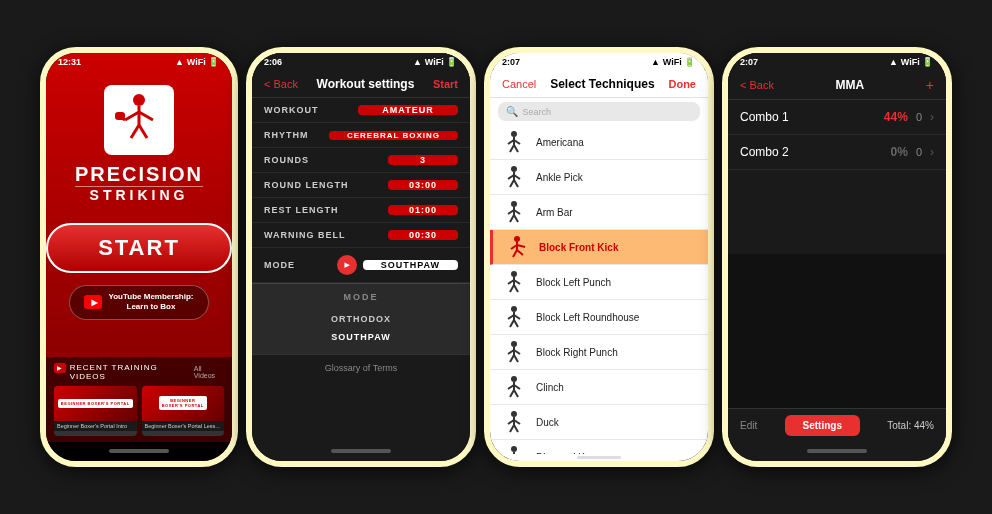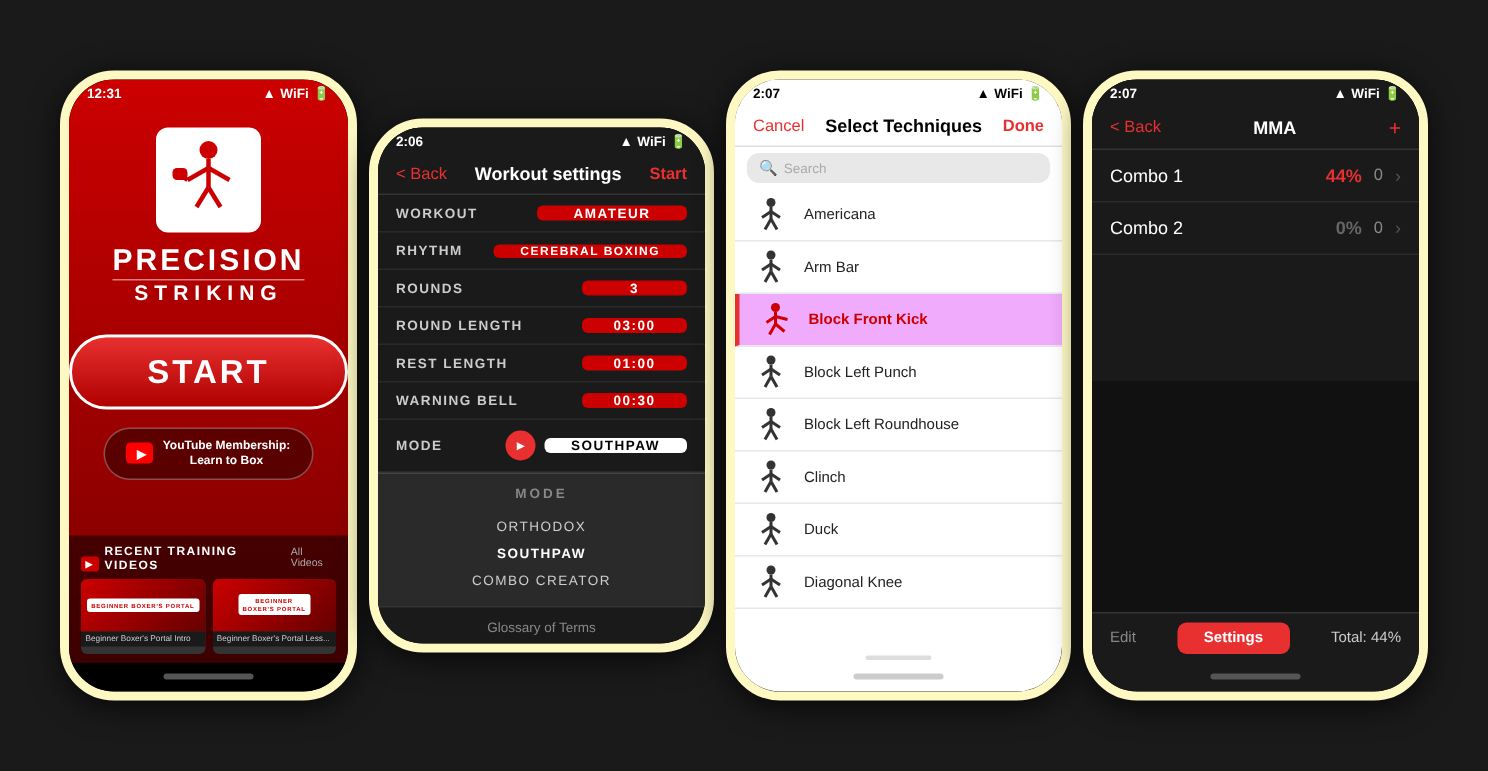--- a/index.html
+++ b/index.html
@@ -158,25 +158,25 @@
     .recent-header {
       display: flex;
       justify-content: space-between;
       align-items: center;
       margin-bottom: 5px;
     }
 
     .recent-title {
       color: #fff;
       font-size: 8px;
-      font-weight: 700;
+      font-weight: 400;
       letter-spacing: 1px;
       text-transform: uppercase;
       display: flex;
-      align-items: flex-end;
+      align-items: flex-start;
       gap: 4px;
     }
 
     .all-videos {
       color: #aaa;
       font-size: 7px;
     }
 
     .video-thumbnails {
       display: flex;
@@ -219,21 +219,21 @@
     .home-bar {
       width: 60px;
       height: 4px;
       background: #555;
       border-radius: 2px;
     }
 
     
     .phone2 {
       width: 230px;
-      height: 356px;
+      height: 420px;
     }
 
     .nav-bar {
       background: #1a1a1a;
       display: flex;
       align-items: center;
       justify-content: space-between;
       padding: 6px 12px;
       border-bottom: 1px solid #333;
     }
@@ -328,20 +328,21 @@
       margin-bottom: 8px;
     }
 
     .mode-option {
       color: #ccc;
       font-size: 9px;
       letter-spacing: 1px;
       text-align: center;
       padding: 4px 0;
       text-transform: uppercase;
+      font-weight: bold;
     }
 
     .mode-option.active {
       color: #fff;
       font-weight: 700;
     }
 
     .glossary-link {
       color: #888;
       font-size: 9px;
@@ -619,21 +620,20 @@
           <span style="color:#fff;font-size:7px;margin-left:1px;">▶</span>
         </div>
         <span class="setting-value white small">Southpaw</span>
       </div>
     </div>
 
     <div class="mode-section">
       <div class="mode-section-title">Mode</div>
       <div class="mode-option">Orthodox</div>
       <div class="mode-option active">Southpaw</div>
-      <div class="mode-option">Combo Creator</div>
     </div>
 
     <div class="glossary-link">Glossary of Terms</div>
   </div>
   <div class="home-indicator" style="background:#1a1a1a;">
     <div class="home-bar"></div>
   </div>
 </div>
 
 <div class="phone phone3">
@@ -671,23 +671,34 @@
       </div>
       <div class="technique-item">
         <svg class="technique-icon" viewBox="0 0 28 24">
             <circle cx="14" cy="4" r="3" fill="#333"></circle>
             <line x1="14" y1="7" x2="14" y2="15" stroke="#333" stroke-width="2"></line>
             <line x1="14" y1="10" x2="8" y2="14" stroke="#333" stroke-width="2"></line>
             <line x1="14" y1="10" x2="20" y2="14" stroke="#333" stroke-width="2"></line>
             <line x1="14" y1="15" x2="10" y2="22" stroke="#333" stroke-width="2"></line>
             <line x1="14" y1="15" x2="18" y2="22" stroke="#333" stroke-width="2"></line>
           </svg>
+        <span class="technique-name">Ankle Pick</span>
+      </div>
+      <div class="technique-item">
+        <svg class="technique-icon" viewBox="0 0 28 24">
+            <circle cx="14" cy="4" r="3" fill="#333"></circle>
+            <line x1="14" y1="7" x2="14" y2="15" stroke="#333" stroke-width="2"></line>
+            <line x1="14" y1="10" x2="8" y2="14" stroke="#333" stroke-width="2"></line>
+            <line x1="14" y1="10" x2="20" y2="14" stroke="#333" stroke-width="2"></line>
+            <line x1="14" y1="15" x2="10" y2="22" stroke="#333" stroke-width="2"></line>
+            <line x1="14" y1="15" x2="18" y2="22" stroke="#333" stroke-width="2"></line>
+          </svg>
         <span class="technique-name">Arm Bar</span>
       </div>
-      <div class="technique-item selected" style="background:#f0abfc;border-left:3px solid #e83030;">
+      <div class="technique-item selected" style="background:#fdba74;border-left:3px solid #e83030;">
         <svg class="technique-icon" viewBox="0 0 28 24">
             <circle cx="14" cy="4" r="3" fill="#c00"></circle>
             <line x1="14" y1="7" x2="14" y2="15" stroke="#c00" stroke-width="2"></line>
             <line x1="14" y1="10" x2="8" y2="14" stroke="#c00" stroke-width="2"></line>
             <line x1="14" y1="10" x2="22" y2="12" stroke="#c00" stroke-width="2"></line>
             <line x1="14" y1="15" x2="10" y2="22" stroke="#c00" stroke-width="2"></line>
             <line x1="14" y1="15" x2="20" y2="20" stroke="#c00" stroke-width="2"></line>
           </svg>
         <span class="technique-name" style="color:#c00;font-weight:600;">Block Front Kick</span>
       </div>
@@ -705,20 +716,31 @@
       <div class="technique-item">
         <svg class="technique-icon" viewBox="0 0 28 24">
             <circle cx="14" cy="4" r="3" fill="#333"></circle>
             <line x1="14" y1="7" x2="14" y2="15" stroke="#333" stroke-width="2"></line>
             <line x1="14" y1="10" x2="8" y2="14" stroke="#333" stroke-width="2"></line>
             <line x1="14" y1="10" x2="20" y2="14" stroke="#333" stroke-width="2"></line>
             <line x1="14" y1="15" x2="10" y2="22" stroke="#333" stroke-width="2"></line>
             <line x1="14" y1="15" x2="18" y2="22" stroke="#333" stroke-width="2"></line>
           </svg>
         <span class="technique-name">Block Left Roundhouse</span>
+      </div>
+      <div class="technique-item">
+        <svg class="technique-icon" viewBox="0 0 28 24">
+            <circle cx="14" cy="4" r="3" fill="#333"></circle>
+            <line x1="14" y1="7" x2="14" y2="15" stroke="#333" stroke-width="2"></line>
+            <line x1="14" y1="10" x2="8" y2="14" stroke="#333" stroke-width="2"></line>
+            <line x1="14" y1="10" x2="20" y2="14" stroke="#333" stroke-width="2"></line>
+            <line x1="14" y1="15" x2="10" y2="22" stroke="#333" stroke-width="2"></line>
+            <line x1="14" y1="15" x2="18" y2="22" stroke="#333" stroke-width="2"></line>
+          </svg>
+        <span class="technique-name">Block Right Punch</span>
       </div>
       <div class="technique-item">
         <svg class="technique-icon" viewBox="0 0 28 24">
             <circle cx="14" cy="4" r="3" fill="#333"></circle>
             <line x1="14" y1="7" x2="14" y2="15" stroke="#333" stroke-width="2"></line>
             <line x1="14" y1="10" x2="8" y2="14" stroke="#333" stroke-width="2"></line>
             <line x1="14" y1="10" x2="20" y2="14" stroke="#333" stroke-width="2"></line>
             <line x1="14" y1="15" x2="10" y2="22" stroke="#333" stroke-width="2"></line>
             <line x1="14" y1="15" x2="18" y2="22" stroke="#333" stroke-width="2"></line>
           </svg>

